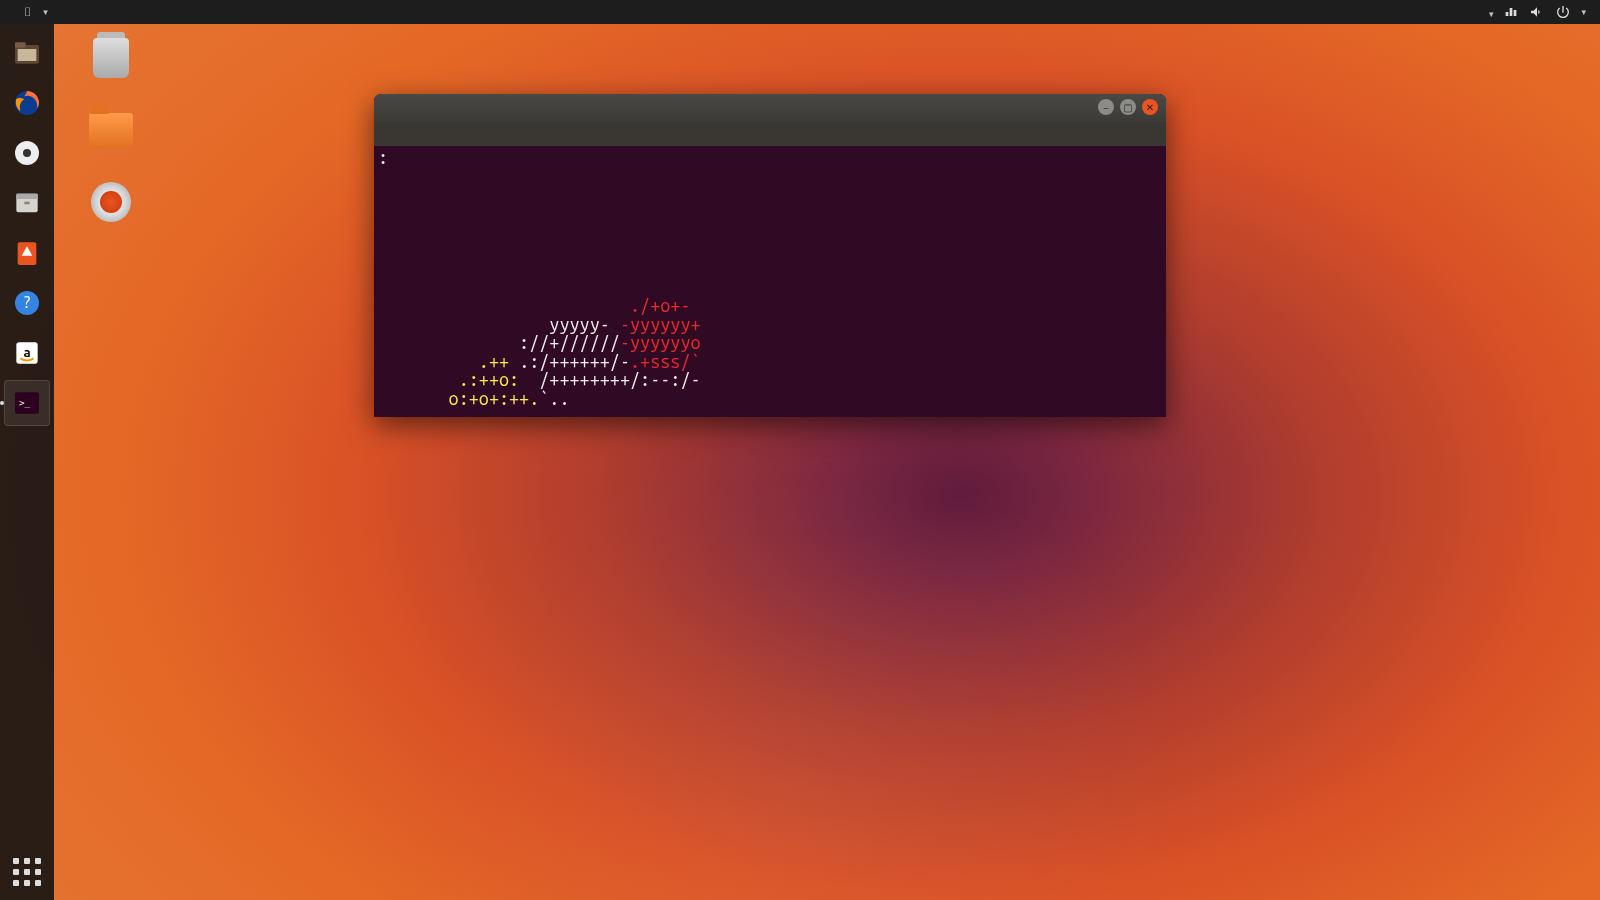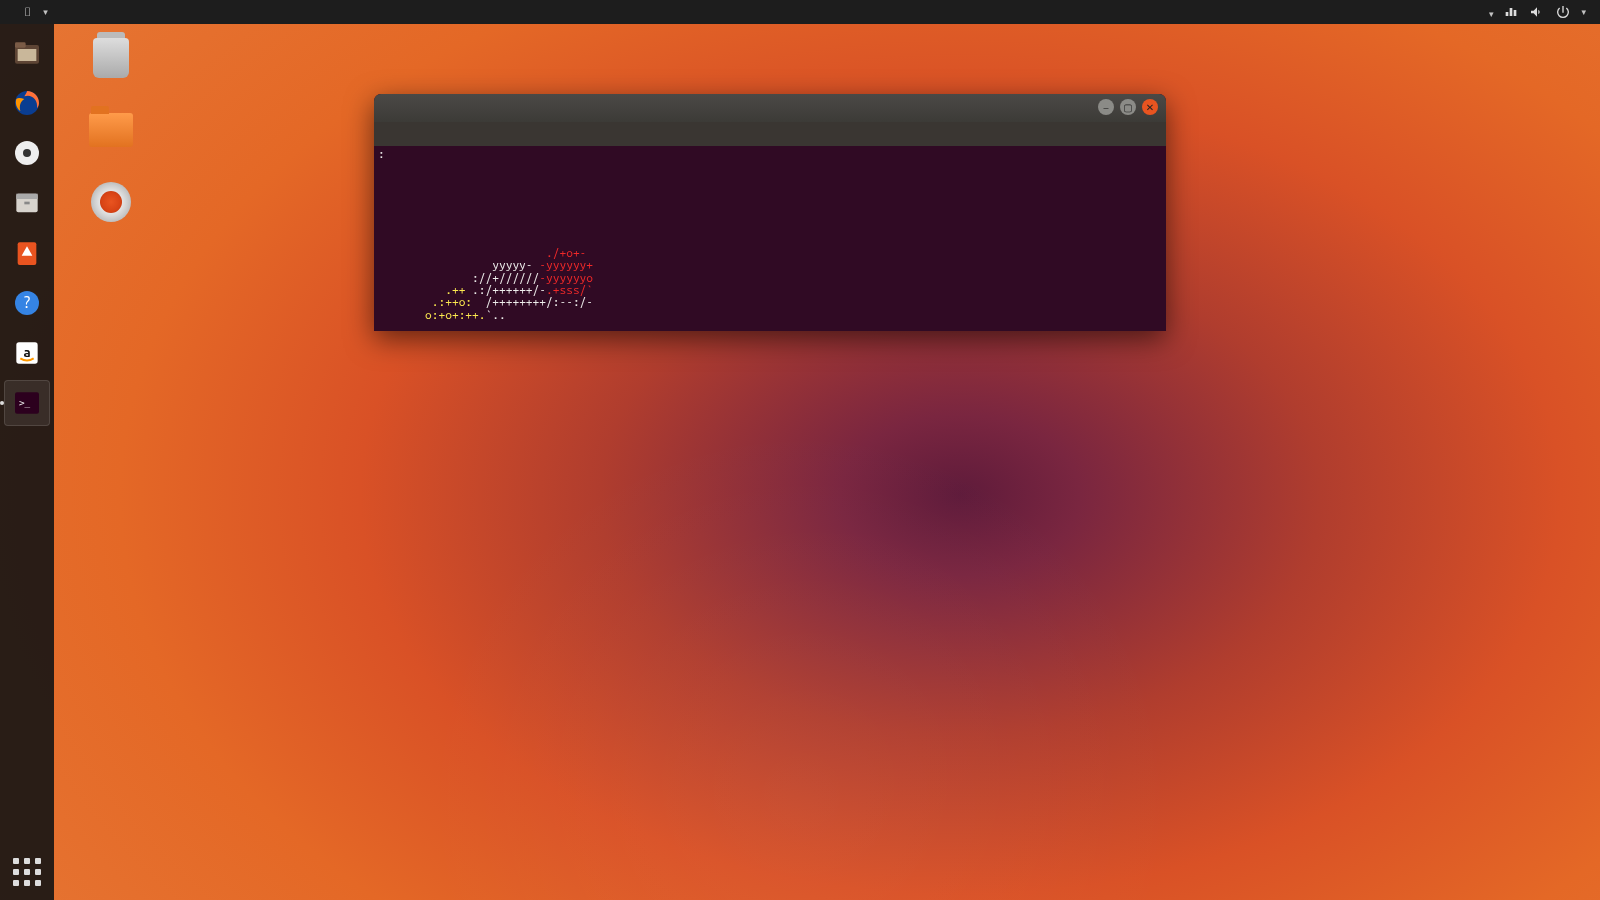--- a/index.html
+++ b/index.html
@@ -118,21 +118,21 @@
     display:flex; align-items:center; gap:14px;
     padding:0 10px;
     font-size:13px;
     color:#d6d2cc;
   }
   .menubar span{cursor:default;}
   .term-body {
     background:#300a24;
     padding:2px 4px 10px 4px;
     font-family: "Ubuntu Mono","DejaVu Sans Mono",monospace;
-    font-size:12px;
+    font-size:18px;
     line-height:1.03;
     white-space:pre;
     color:#eeeeec;
   }  
   .gw{color:#8ae234;font-weight:bold;}
   .r{color:#ef2929;}  
   .rb{color:#ef2929;font-weight:bold;}
   .y{color:#fce94f;}
   .w{color:#eeeeec;}
   .wb{color:#ffffff;font-weight:bold;}

